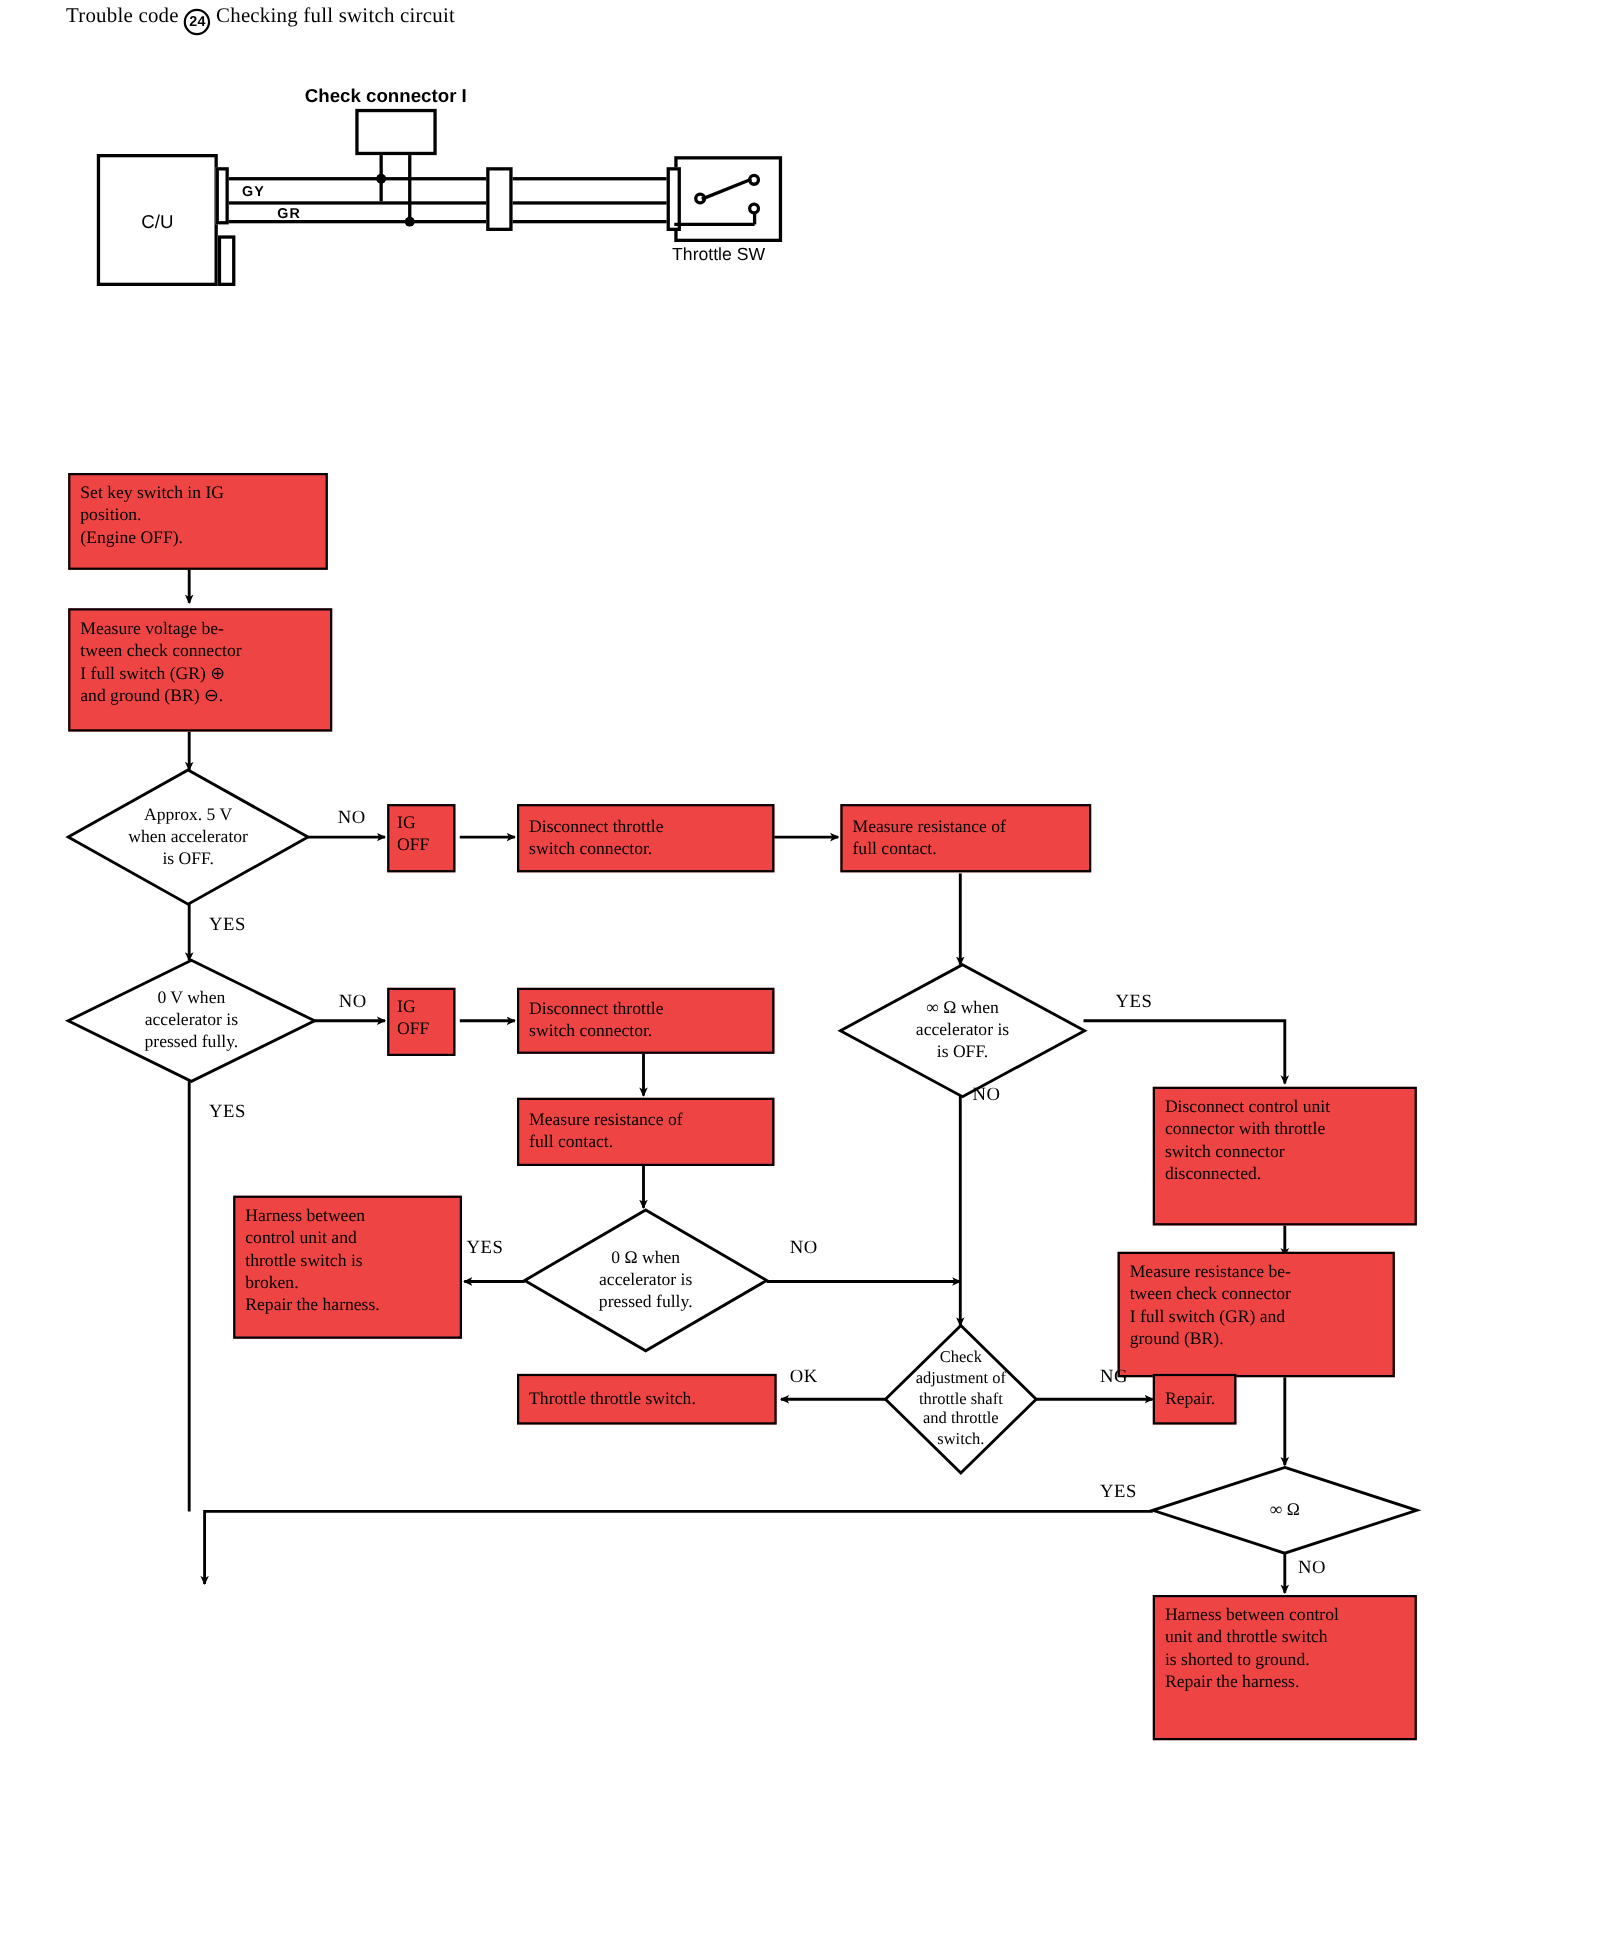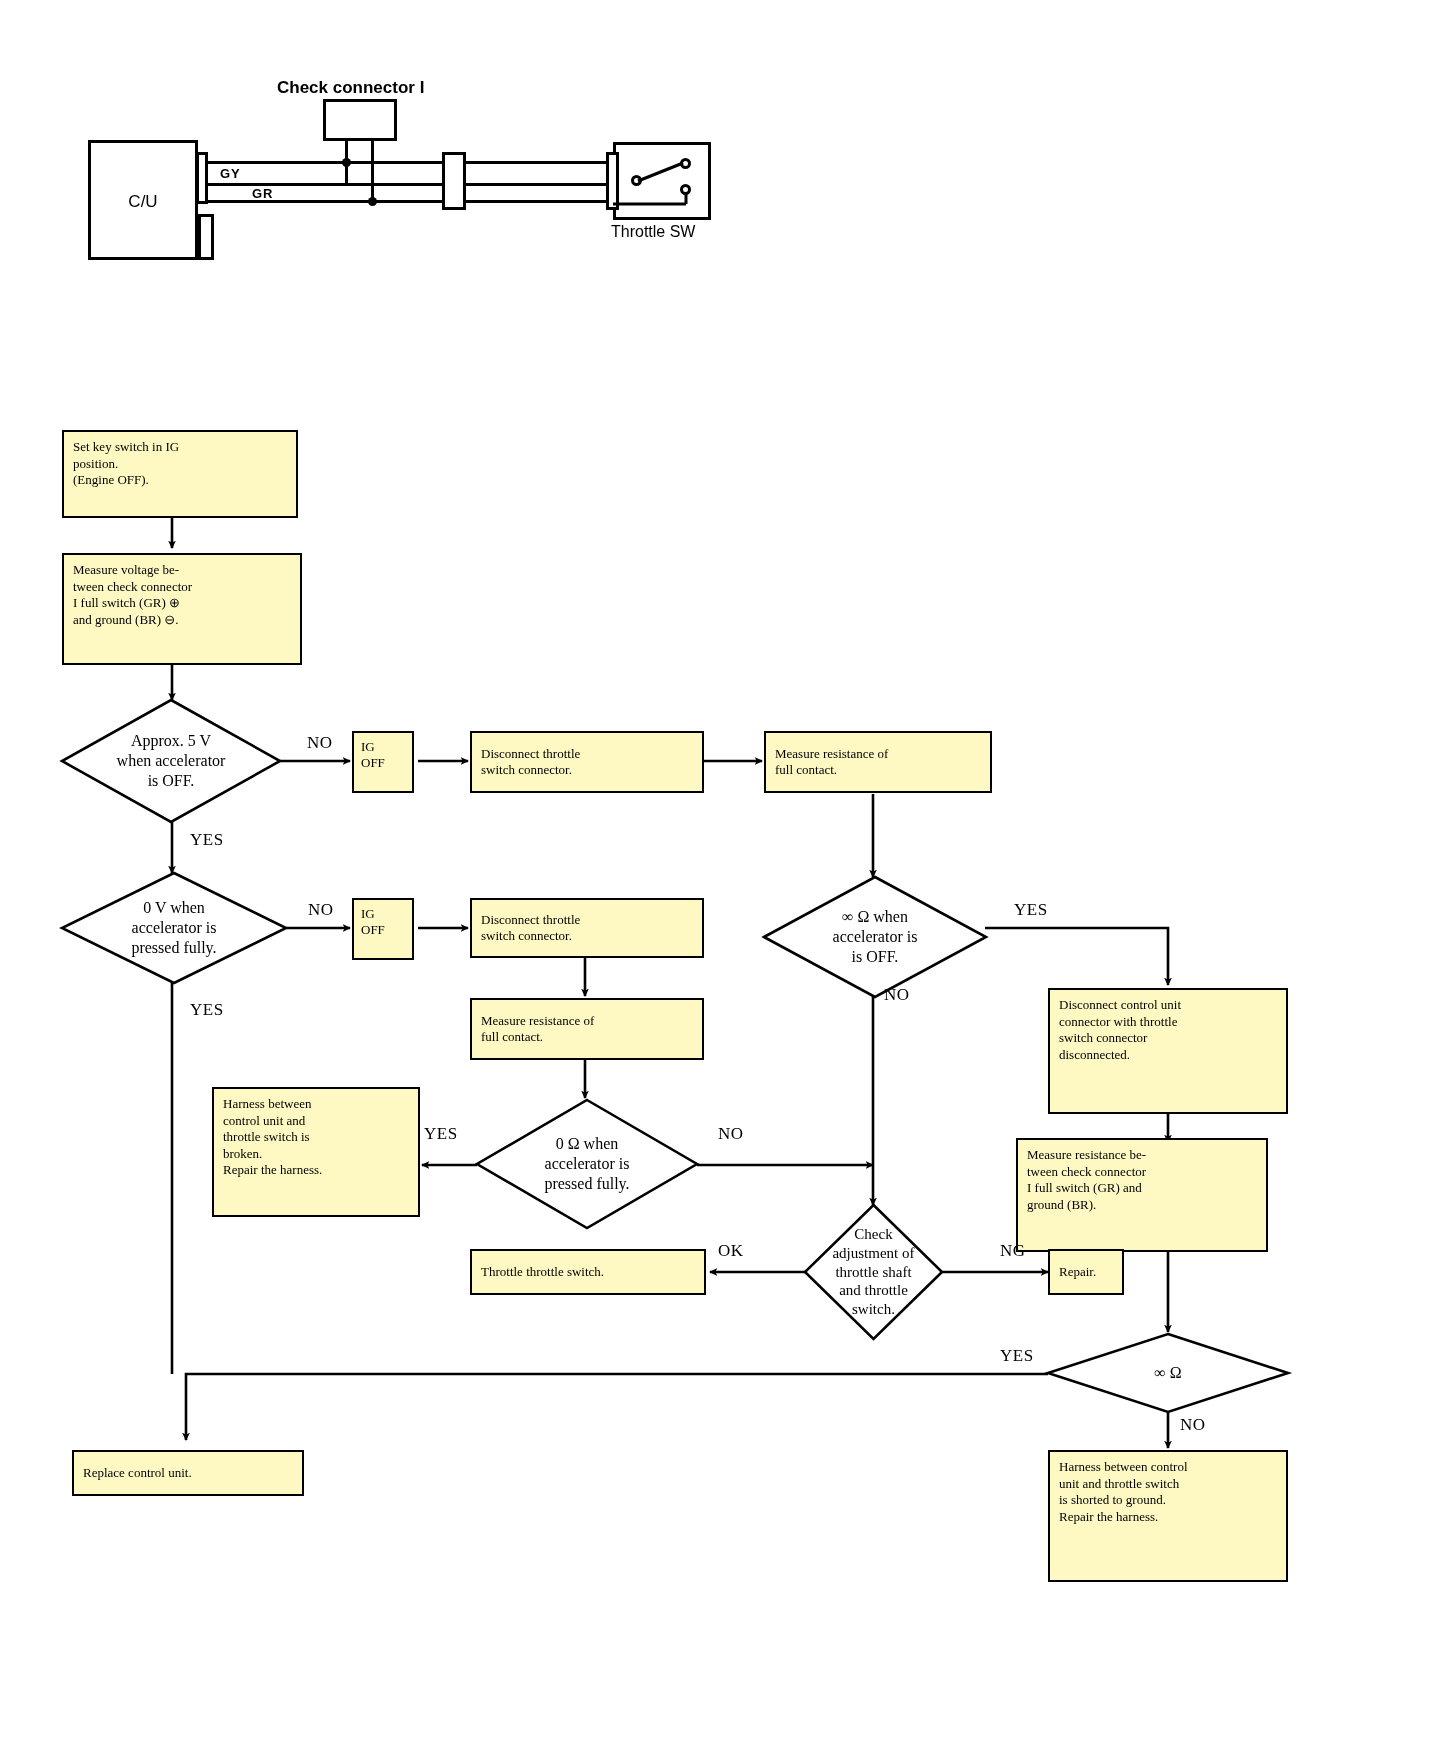--- a/index.html
+++ b/index.html
@@ -21,37 +21,40 @@
            font-family:"Liberation Sans",sans-serif;white-space:nowrap;}
   .blk{position:absolute;border:3px solid #000;background:#fff;box-sizing:border-box;}
   .wire{position:absolute;background:#000;}
   .dot{position:absolute;width:9px;height:9px;background:#000;border-radius:50%;}
   .wlbl{position:absolute;font-size:13px;font-weight:bold;
         font-family:"Liberation Sans",sans-serif;letter-spacing:1px;text-align:right;}
   .term{position:absolute;width:11px;height:11px;border:3px solid #000;
         background:#fff;border-radius:50%;box-sizing:border-box;}
 
   
-  .box{position:absolute;border:2.5px solid #000;background:#fef9c3;box-sizing:border-box;
-       font-size:13px;line-height:1.27;padding:7px 9px;white-space:pre-line;
+  .box{position:absolute;border:2.5px solid #000;background:#ef4444;box-sizing:border-box;
+       font-size:16px;line-height:1.27;padding:7px 9px;white-space:pre-line;
        font-family:"Liberation Serif",serif;}
   .dia{position:absolute;}
   .dia > svg{position:absolute;left:0;top:0;overflow:visible;}
   .diatext{position:absolute;left:0;top:0;width:100%;height:100%;
            display:flex;align-items:center;justify-content:center;text-align:center;
            font-size:16px;line-height:1.25;white-space:pre-line;pointer-events:none;}
   .lbl{position:absolute;font-size:17px;font-family:"Liberation Serif",serif;
        letter-spacing:.5px;white-space:nowrap;}
   #edges{position:absolute;left:0;top:0;width:1456px;height:1758px;overflow:visible;}
 </style>
 </head>
 <body>
 
 <div id="stage">
 
+  <div class="t" id="title"><span>Trouble code</span>
+    <span id="codeno">24</span>
+    <span>Checking full switch circuit</span></div>
 
   <div class="t" id="ccLabel">Check connector I</div>
 
   <div class="blk" style="left:323px;top:99px;width:74px;height:42px;"></div>
 
   <div class="wire" style="left:345px;top:141px;width:3px;height:42px;"></div>
   <div class="wire" style="left:371px;top:141px;width:3px;height:60px;"></div>
 
   <div class="blk" style="left:88px;top:140px;width:110px;height:120px;"></div>
   <div class="t" style="left:88px;top:192px;width:110px;text-align:center;font-size:17px;
@@ -259,21 +262,19 @@
   <div class="dia" style="left:1048px;top:1334px;width:240px;height:78px;">
     <svg width="240" height="78">
         <polygon points="120,0 240,39 120,78 0,39" fill="#fff" stroke="#000" stroke-width="2.6"></polygon>
       </svg>
     <div class="diatext">∞ Ω</div>
   </div>
 
   <div class="lbl" style="left:1000px;top:1346px;">YES</div>
   <div class="lbl" style="left:1180px;top:1415px;">NO</div>
 
-  <div class="box" style="left:72px;top:1450px;width:232px;height:46px;
-       display:flex;align-items:center;">Replace control unit.</div>
 
   <div class="box" style="left:1048px;top:1450px;width:240px;height:132px;">Harness between control
 unit and throttle switch
 is shorted to ground.
 Repair the harness.</div>
 
 </div>
 
 </body></html>

